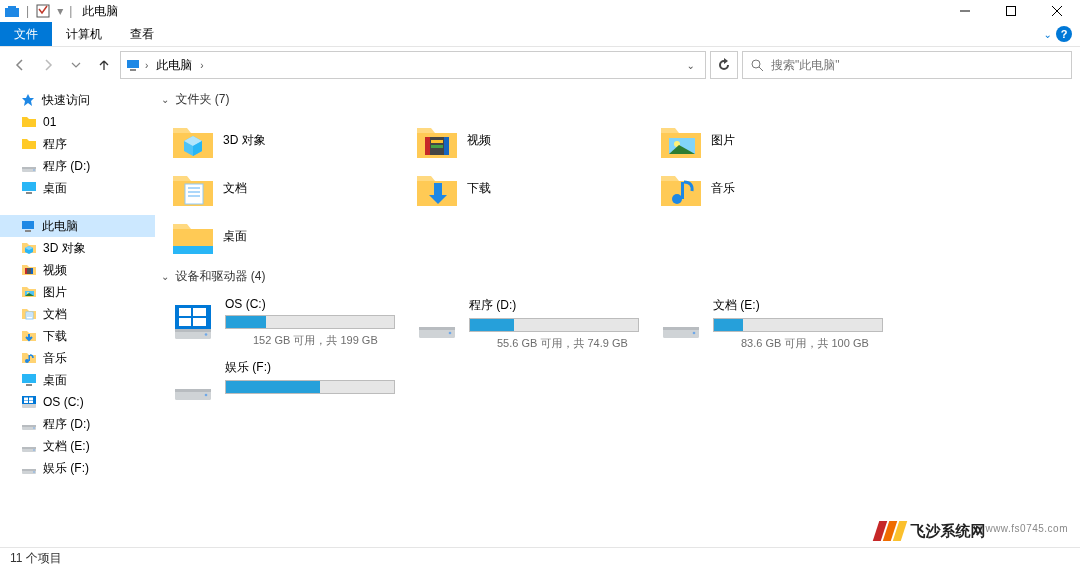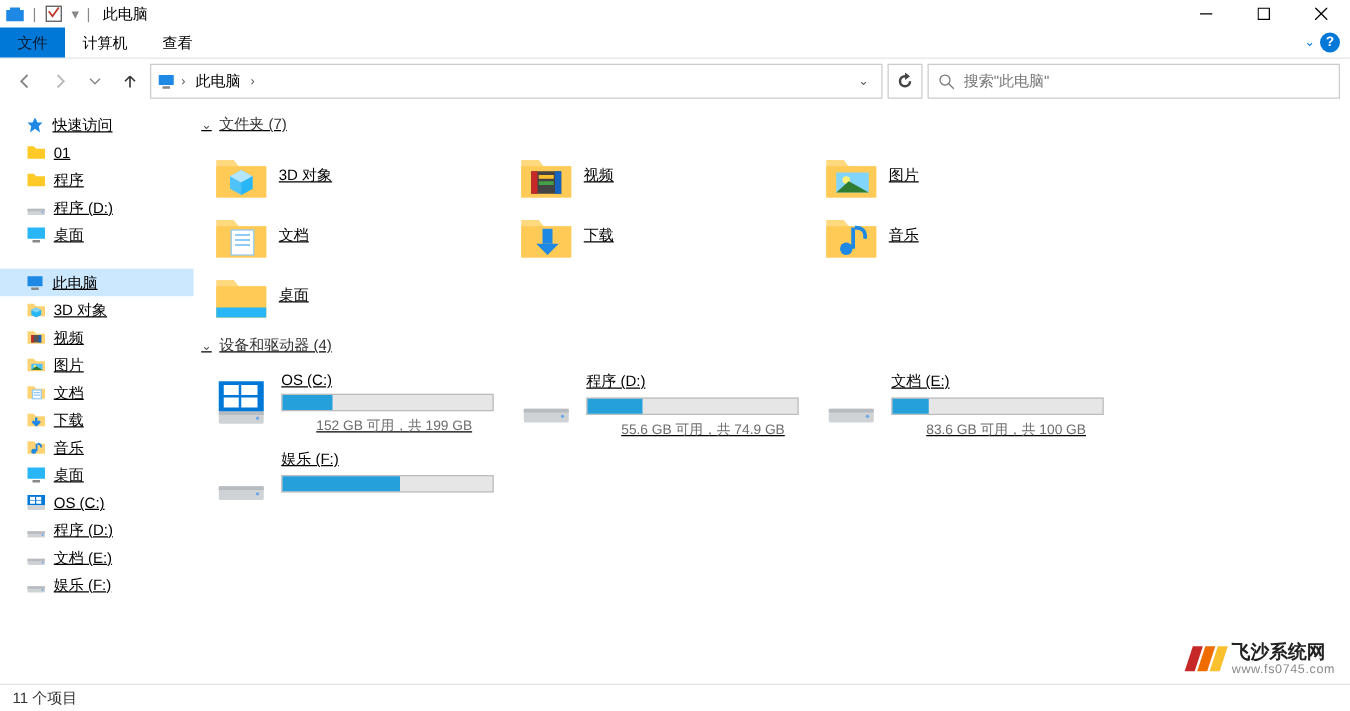--- a/index.html
+++ b/index.html
@@ -9,36 +9,36 @@
 .titlebar .qat { display: flex; align-items: center; gap: 4px; }
 .titlebar .app-icon { width: 16px; display:flex; align-items:center; justify-content:center; }
 .titlebar .sep { color: #888; margin: 0 2px; }
 .titlebar .chev { color: #888; margin-left: 2px; }
 .titlebar .title { margin-left: 4px; }
 .titlebar .controls { margin-left: auto; display: flex; }
 .titlebar .wbtn { width: 46px; height: 22px; display: flex; align-items: center; justify-content: center; color: #333; }
 
 .ribbon { height: 25px; display: flex; align-items: stretch; border-bottom: 1px solid #e5e5e5; position: relative; }
 .ribbon .tab { padding: 0 14px; display: flex; align-items: center; font-size: 12px; }
-.ribbon .tab.file { background: #0078d7; color: #0f172a; }
+.ribbon .tab.file { background: #0078d7; color: #ffffff; }
 .ribbon .right { margin-left: auto; display: flex; align-items: center; padding-right: 8px; gap: 4px; }
 .help-badge { width: 16px; height: 16px; border-radius: 50%; background: #0078d7; color: #fff; display: flex; align-items: center; justify-content: center; font-size: 11px; font-weight: bold; }
 .expand { color: #0078d7; font-size: 10px; }
 
 .navrow { height: 36px; display: flex; align-items: center; gap: 4px; padding: 4px 8px; }
 .navbtn { width: 24px; height: 24px; display: flex; align-items: center; justify-content: center; color: #777; }
 .navbtn.enabled { color: #333; }
 .addressbar { flex: 1; height: 28px; border: 1px solid #ccc; display: flex; align-items: center; padding: 0 4px; gap: 2px; }
 .addressbar .crumb { padding: 2px 4px; }
 .addressbar .crumb-arrow { color: #555; font-size: 10px; padding: 0 2px; }
 .addressbar .drop { margin-left: auto; color: #555; padding: 0 6px; font-size: 10px; }
 .refresh { width: 28px; height: 28px; border: 1px solid #ccc; display: flex; align-items: center; justify-content: center; }
 .search { width: 330px; height: 28px; border: 1px solid #ccc; display: flex; align-items: center; padding: 0 6px; color: #777; gap: 6px; }
 
-.body { display: flex; height: calc(100% - 22px - 25px - 36px - 22px); text-decoration: underline; }
+.body { display: flex; height: calc(100% - 22px - 25px - 36px - 22px); }
 
 .sidebar { width: 155px; padding: 6px 0; overflow: hidden; }
 .sidebar .item { display: flex; align-items: center; height: 22px; padding-left: 20px; gap: 6px; }
 .sidebar .item.child { padding-left: 21px; align-items: center; }
 .sidebar .item.selected { background: #cce8ff; }
 .sidebar .item.spacer { height: 8px; }
 .ico { width: 16px; height: 16px; display: flex; align-items: center; justify-content: center; flex-shrink: 0; }
 
 .content { flex: 1; padding: 6px 0 0 0; overflow: auto; position: relative; }
 .group-header { display: flex; align-items: center; gap: 6px; padding: 2px 0 2px 6px; color: #333; }
@@ -56,21 +56,21 @@
 .drive-info { color: #6d6d6d; font-size: 11px; margin-left: 28px; }
 
 .statusbar { position: absolute; bottom: 0; left: 0; right: 0; height: 22px; border-top: 1px solid #e5e5e5; display: flex; align-items: center; padding: 0 10px; color: #333; }
 
 .watermark { position: absolute; right: 12px; bottom: 28px; display: flex; align-items: center; gap: 6px; }
 .watermark .mark { display: flex; gap: 2px; }
 .watermark .r1, .watermark .r2, .watermark .r3 { width: 8px; height: 20px; transform: skewX(-18deg); }
 .watermark .r1 { background: #c62828; }
 .watermark .r2 { background: #ef6c00; }
 .watermark .r3 { background: #fbc02d; }
-.watermark .txt { display: flex; flex-direction: column; line-height: 1.1; }
+.watermark .txt { display: flex; flex-direction: row; line-height: 1.1; }
 .watermark .cn { font-size: 15px; font-weight: bold; color: #222; }
 .watermark .url { font-size: 10px; color: #888; letter-spacing: 0.5px; }
 
 svg { display: block; }
 </style>
 </head>
 <body>
 
 <div class="titlebar">
   <div class="qat">

